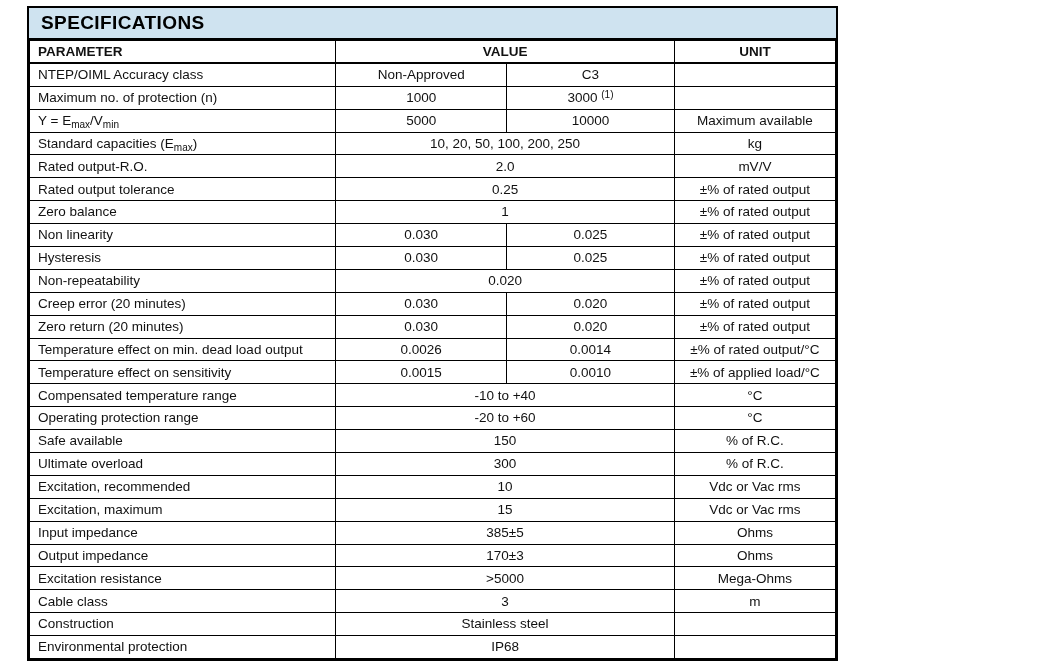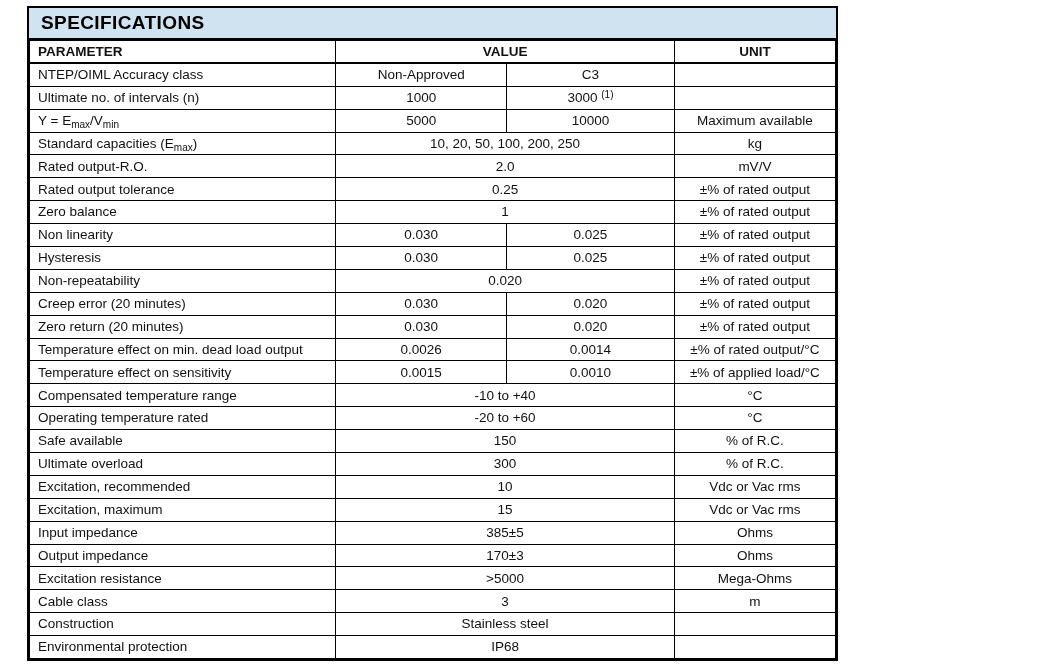--- a/index.html
+++ b/index.html
@@ -74,21 +74,21 @@
       </tr>
     </thead>
     <tbody>
         <tr>
           <td class="param">NTEP/OIML Accuracy class</td>
           <td class="val">Non-Approved</td>
           <td class="val">C3</td>
           <td class="unit"></td>
         </tr>
         <tr>
-          <td class="param">Ultimate no. of intervals (n)</td>
+          <td class="param">Maximum no. of protection (n)</td>
           <td class="val">1000</td>
           <td class="val">3000 <sup>(1)</sup></td>
           <td class="unit"></td>
         </tr>
         <tr>
           <td class="param">Y = E<sub>max</sub>/V<sub>min</sub></td>
           <td class="val">5000</td>
           <td class="val">10000</td>
           <td class="unit">Maximum available</td>
         </tr>
@@ -152,21 +152,21 @@
           <td class="val">0.0015</td>
           <td class="val">0.0010</td>
           <td class="unit">±% of applied load/°C</td>
         </tr>
         <tr>
           <td class="param">Compensated temperature range</td>
           <td class="val" colspan="2">-10 to +40</td>
           <td class="unit">°C</td>
         </tr>
         <tr>
-          <td class="param">Operating temperature rated</td>
+          <td class="param">Operating protection range</td>
           <td class="val" colspan="2">-20 to +60</td>
           <td class="unit">°C</td>
         </tr>
         <tr>
           <td class="param">Safe available</td>
           <td class="val" colspan="2">150</td>
           <td class="unit">% of R.C.</td>
         </tr>
         <tr>
           <td class="param">Ultimate overload</td>

